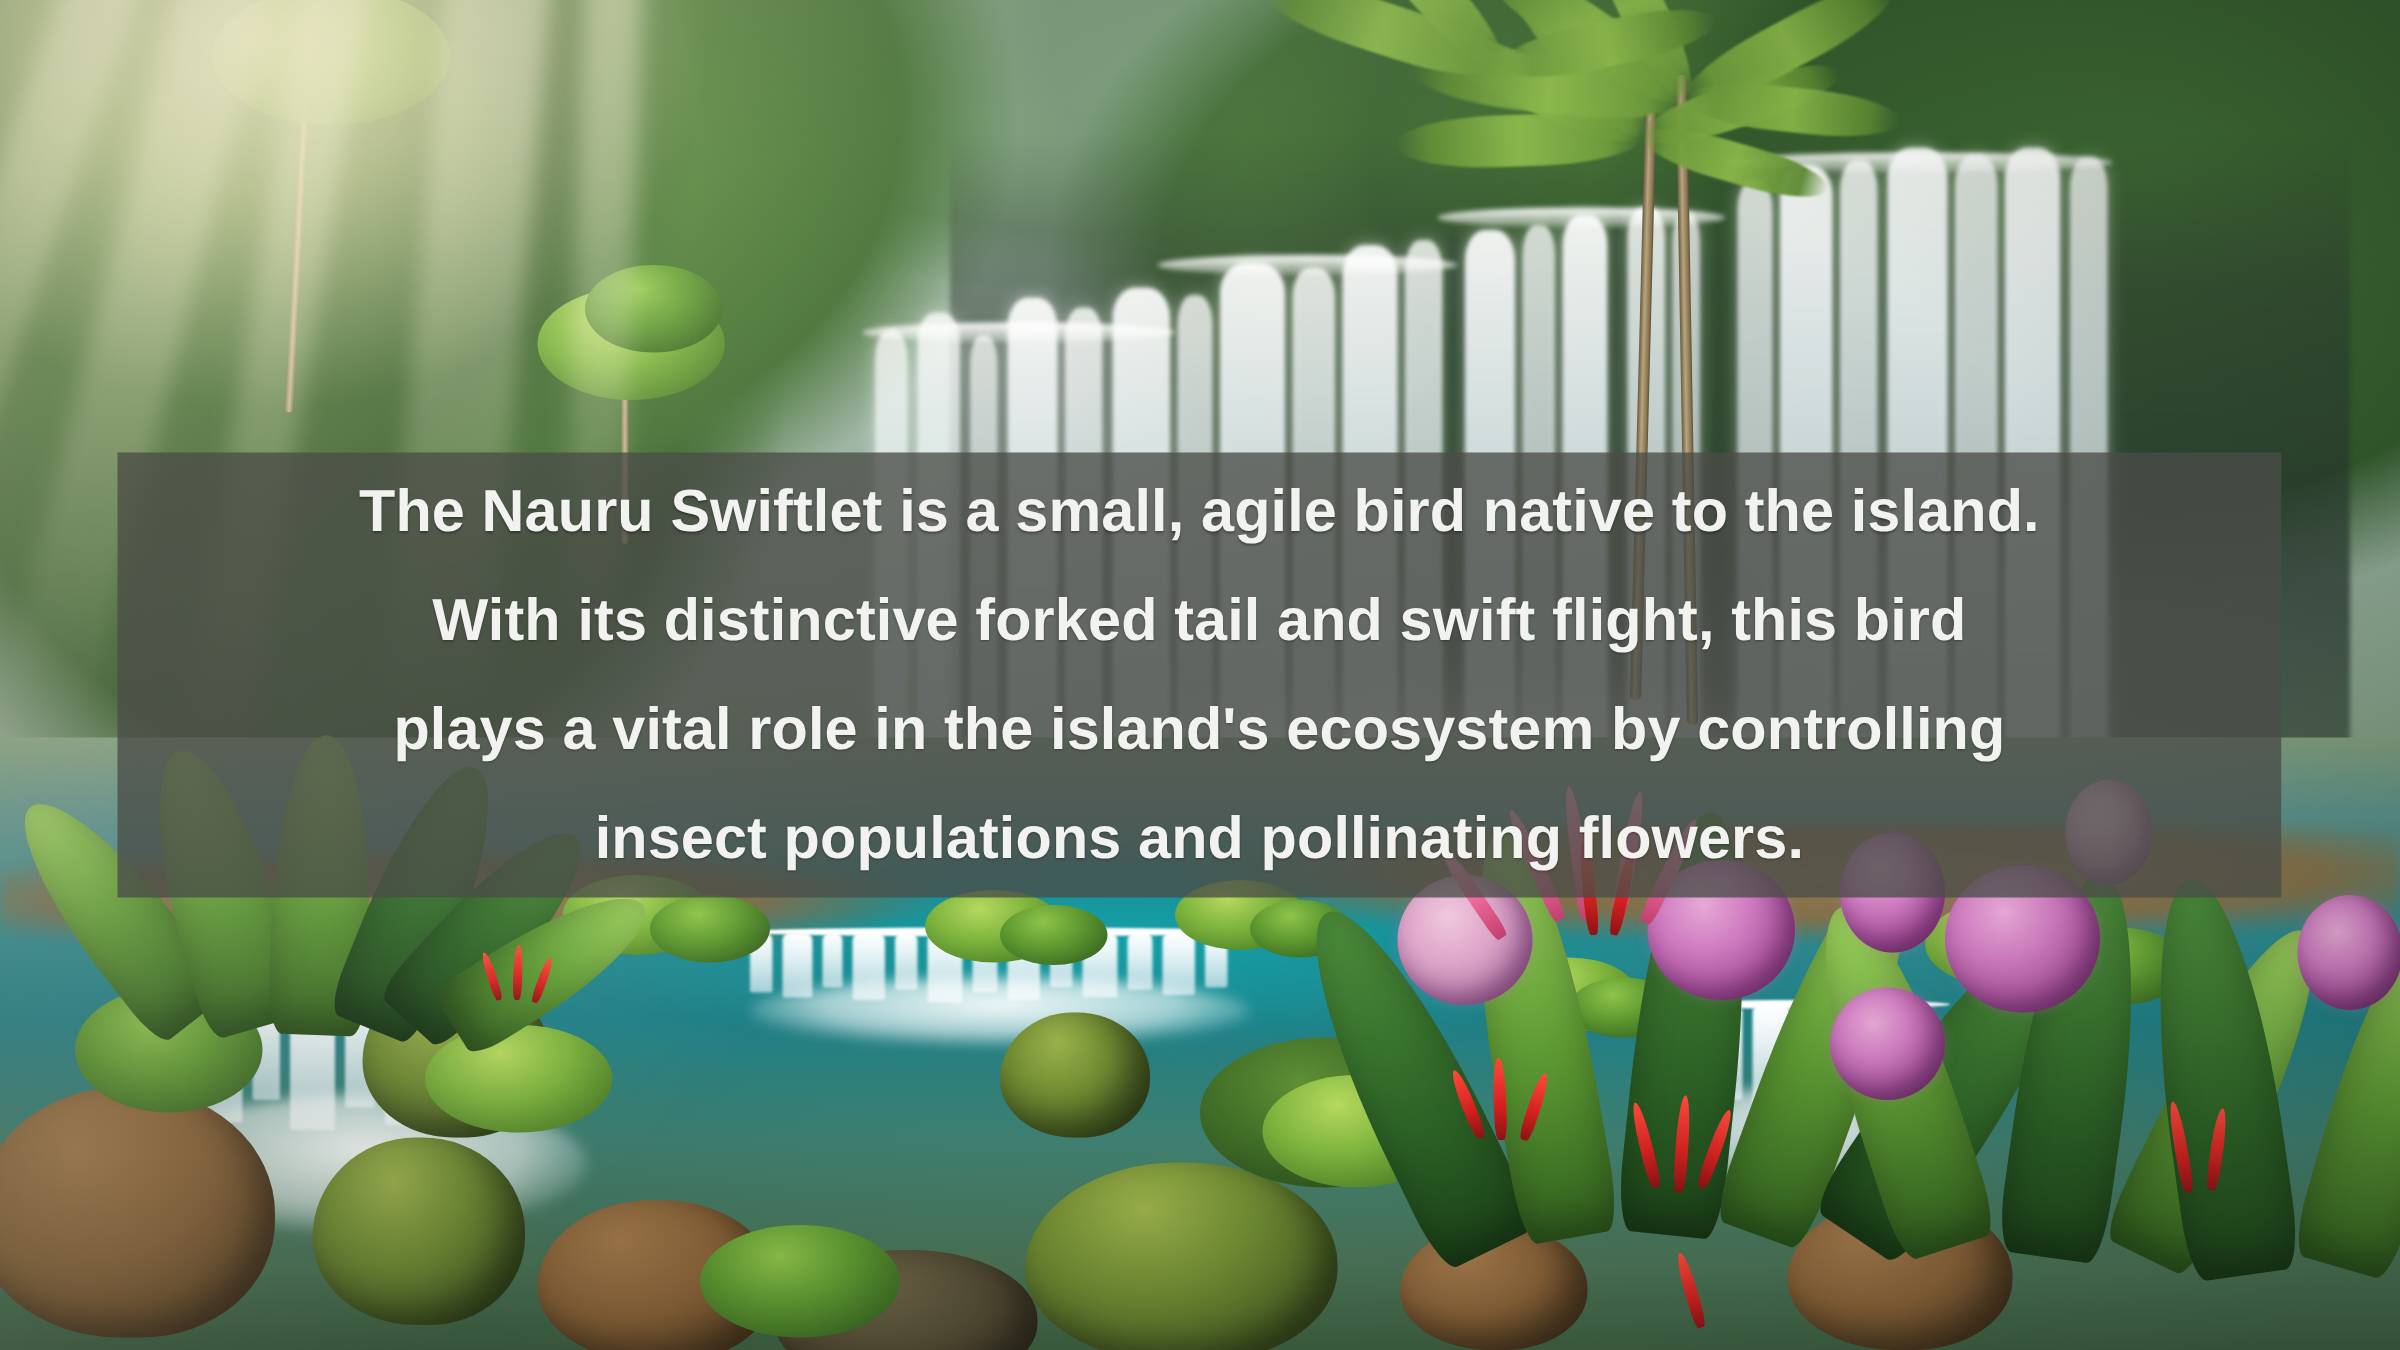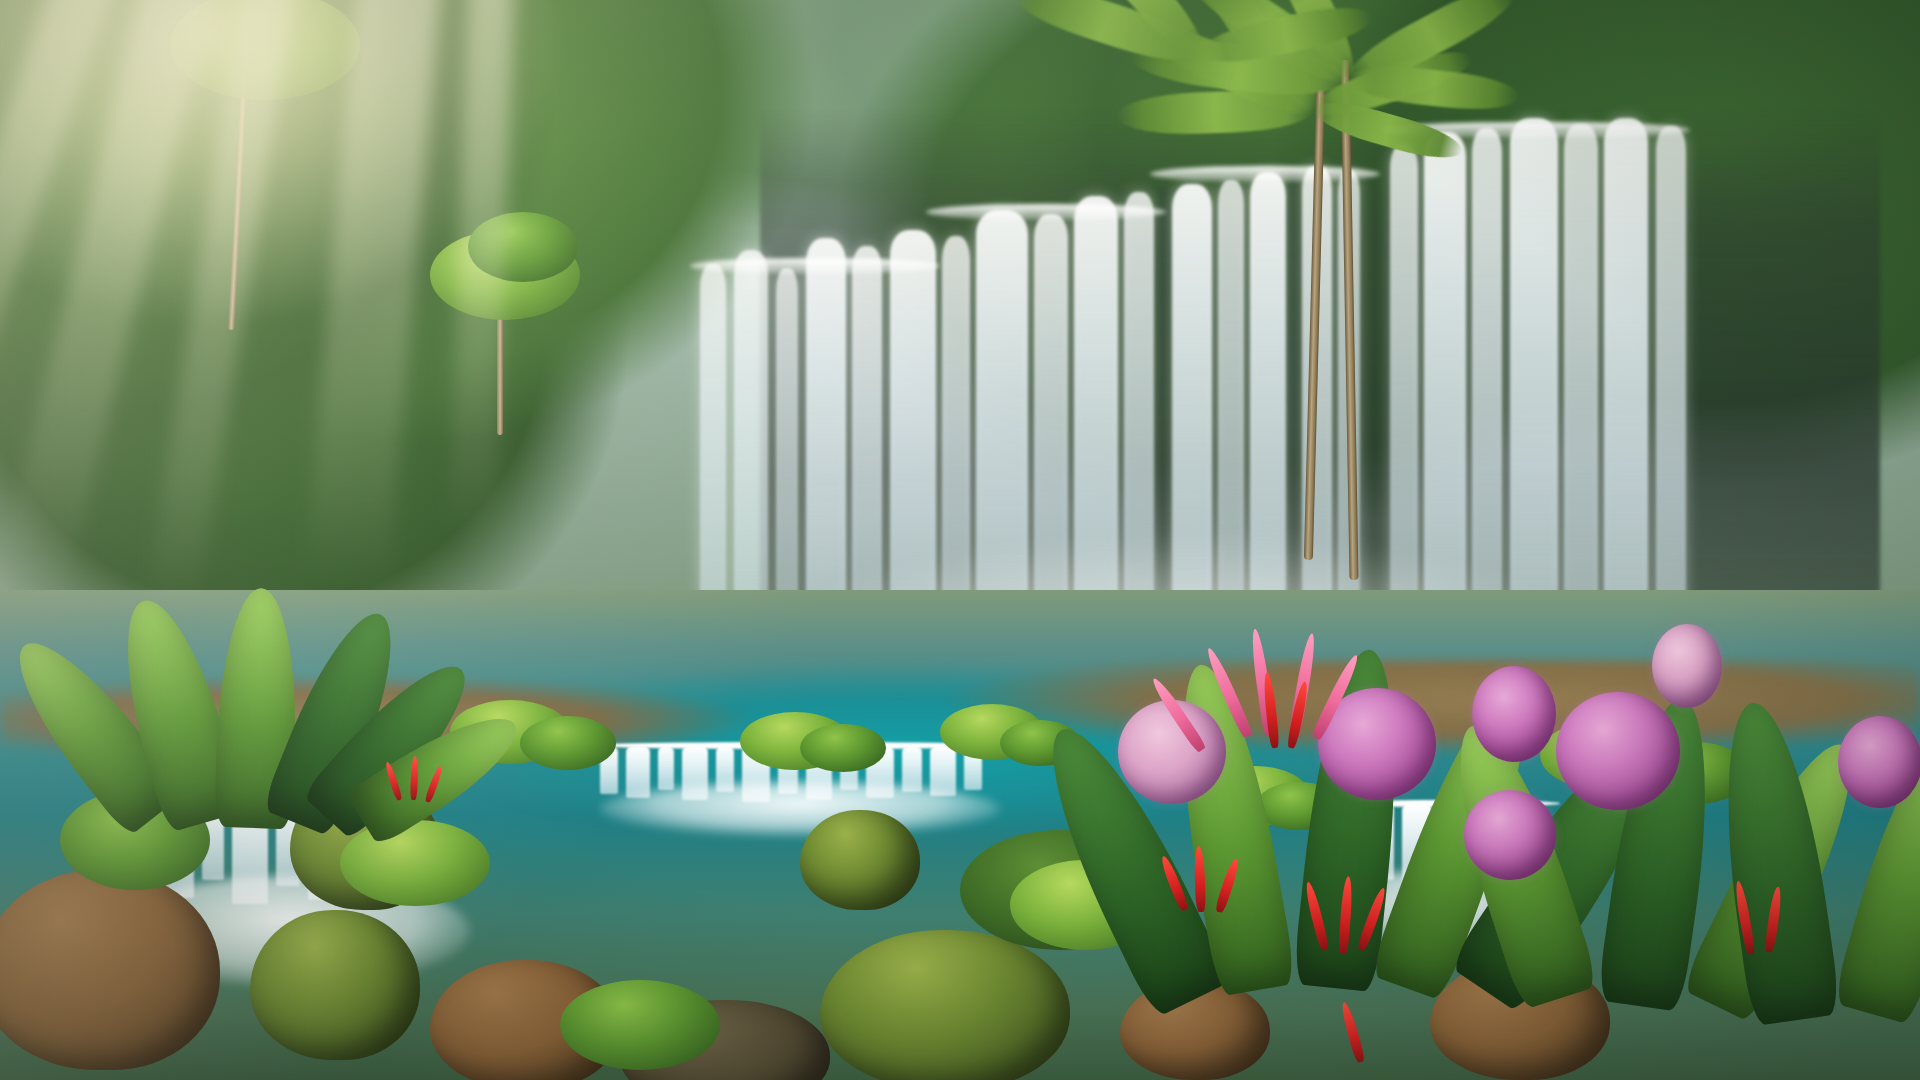--- a/index.html
+++ b/index.html
@@ -404,14 +404,20 @@
 
   <div id="sun"></div>
   <div class="ray" style="left:150px;top:-40px;width:70px;height:640px;transform:rotate(14deg);"></div>
   <div class="ray" style="left:250px;top:-60px;width:52px;height:680px;transform:rotate(9deg);"></div>
   <div class="ray" style="left:360px;top:-60px;width:84px;height:640px;transform:rotate(5deg);"></div>
   <div class="ray" style="left:470px;top:-60px;width:46px;height:600px;transform:rotate(2deg);"></div>
   <div class="ray" style="left:60px;top:-40px;width:60px;height:600px;transform:rotate(19deg);"></div>
 
   <div id="haze"></div>
 
+  <div id="caption-box">
+    <p id="caption-text">The Nauru Swiftlet is a small, agile bird native to the island.
+With its distinctive forked tail and swift flight, this bird
+plays a vital role in the island's ecosystem by controlling
+insect populations and pollinating flowers.</p>
+  </div>
 
 </div>
 
 </body></html>

